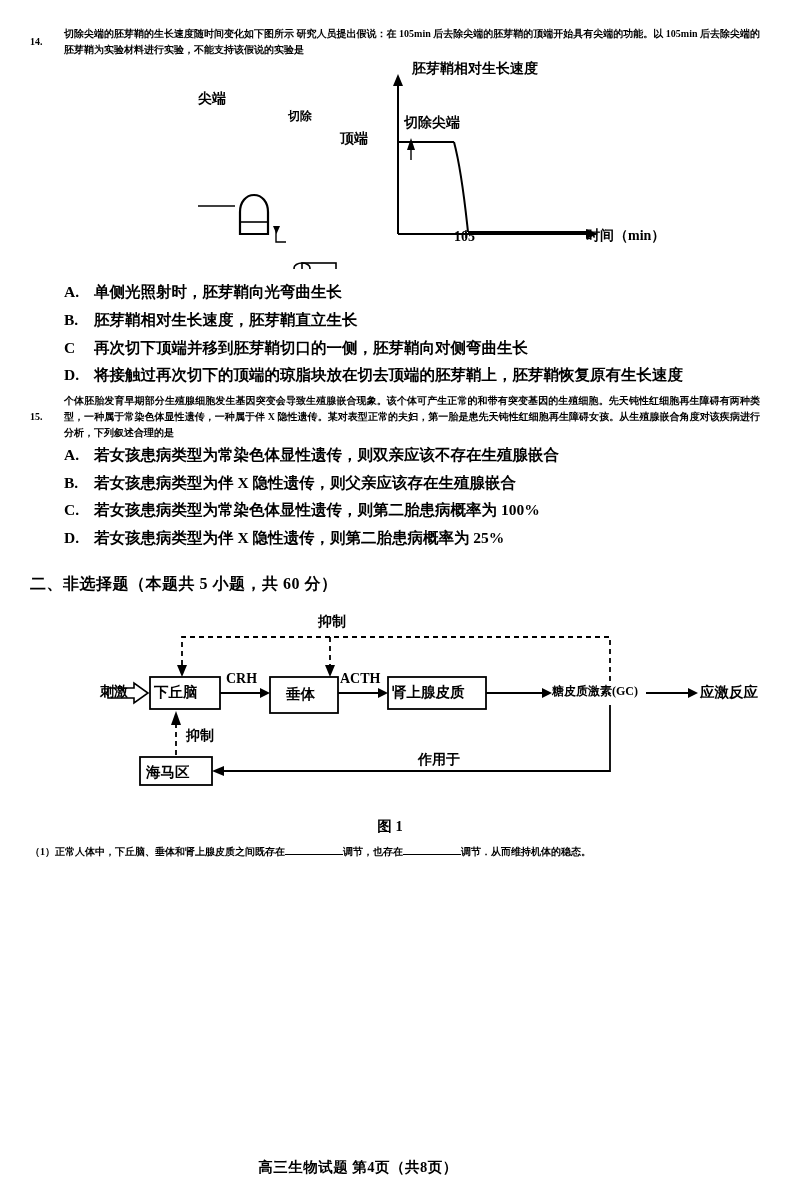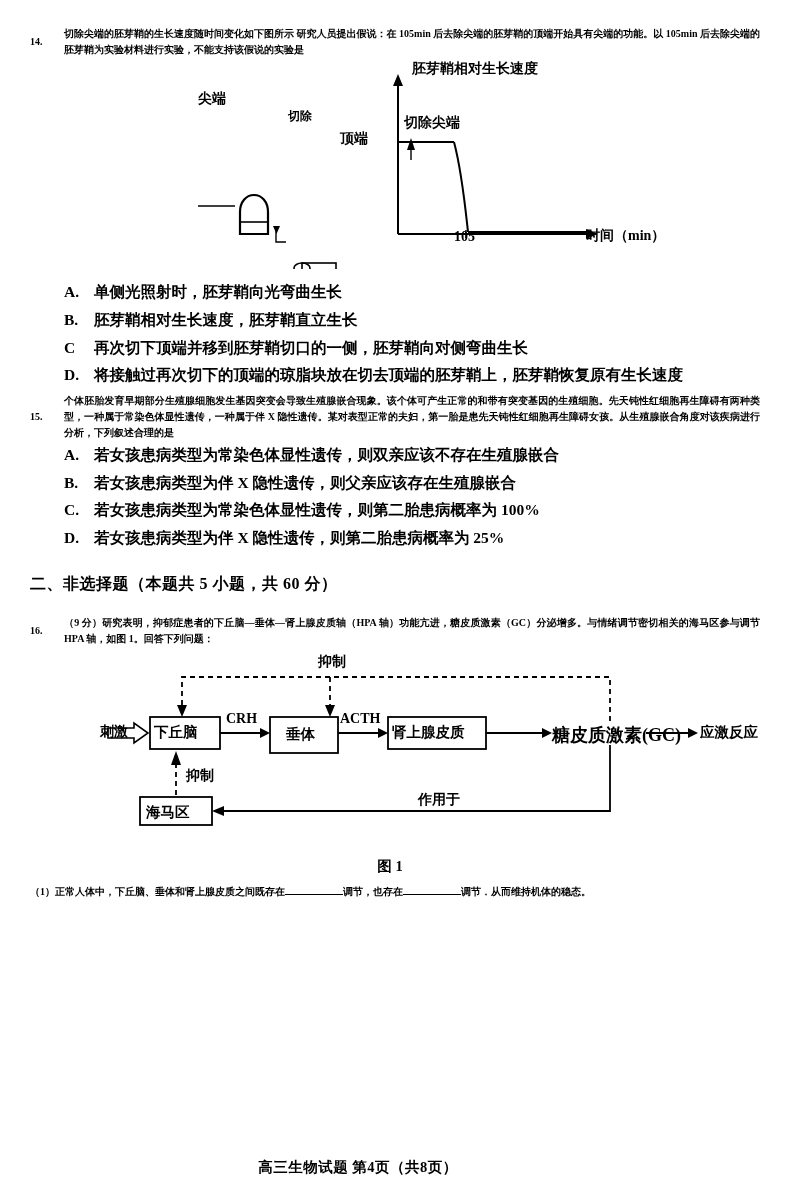--- a/index.html
+++ b/index.html
@@ -198,24 +198,20 @@
     </div>
     <div class="opt">
       <div class="opt-label">D.</div>
       <div class="opt-text">若女孩患病类型为伴 X 隐性遗传，则第二胎患病概率为 25%</div>
     </div>
   </div>
 
   <div class="section-head">二、非选择题（本题共 5 小题，共 60 分）</div>
 
   <div class="q-block" style="margin-top:2px;">
-    <div class="q-line">
-      <div class="q-num">16.</div>
-      <div class="q-body">（9 分）研究表明，抑郁症患者的下丘脑—垂体—肾上腺皮质轴（HPA 轴）功能亢进，糖皮质激素（GC）分泌增多。与情绪调节密切相关的海马区参与调节 HPA 轴，如图 1。回答下列问题：</div>
-    </div>
 
     <div style="position:relative; height:200px; margin-top:8px;">
       <svg width="740" height="190" viewBox="0 0 740 190">
 
         <rect x="120" y="62" width="70" height="32" fill="none" stroke="#000" stroke-width="1.8"></rect>
         <rect x="240" y="62" width="68" height="36" fill="none" stroke="#000" stroke-width="1.8"></rect>
         <rect x="358" y="62" width="98" height="32" fill="none" stroke="#000" stroke-width="1.8"></rect>
         <rect x="110" y="142" width="72" height="28" fill="none" stroke="#000" stroke-width="1.8"></rect>
 
         <g>
@@ -244,21 +240,21 @@
         <polygon points="146,96 141,110 151,110" fill="#000"></polygon>
 
         <polyline points="580,90 580,156 192,156" fill="none" stroke="#000" stroke-width="1.8"></polyline>
         <polygon points="182,156 194,151 194,161" fill="#000"></polygon>
       </svg>
 
       <div style="position:absolute; left:70px; top:68px; font-size:14px; font-weight:bold;">刺激</div>
       <div style="position:absolute; left:124px; top:68px; font-size:14.5px; font-weight:bold;">下丘脑</div>
       <div style="position:absolute; left:256px; top:70px; font-size:14.5px; font-weight:bold;">垂体</div>
       <div style="position:absolute; left:362px; top:68px; font-size:14.5px; font-weight:bold;">肾上腺皮质</div>
-      <div style="position:absolute; left:522px; top:68px; font-size:18px; font-weight:bold;">糖皮质激素(GC)</div>
+      <div style="position:absolute; left:522px; top:68px; font-size:12px; font-weight:bold;">糖皮质激素(GC)</div>
       <div style="position:absolute; left:670px; top:68px; font-size:14.5px; font-weight:bold;">应激反应</div>
       <div style="position:absolute; left:116px; top:148px; font-size:14.5px; font-weight:bold;">海马区</div>
 
       <div style="position:absolute; left:196px; top:56px; font-size:14px; font-weight:bold;">CRH</div>
       <div style="position:absolute; left:310px; top:56px; font-size:14px; font-weight:bold;">ACTH</div>
       <div style="position:absolute; left:288px; top:-2px; font-size:14px; font-weight:bold;">抑制</div>
       <div style="position:absolute; left:156px; top:112px; font-size:14px; font-weight:bold;">抑制</div>
       <div style="position:absolute; left:388px; top:136px; font-size:14px; font-weight:bold;">作用于</div>
     </div>
 

